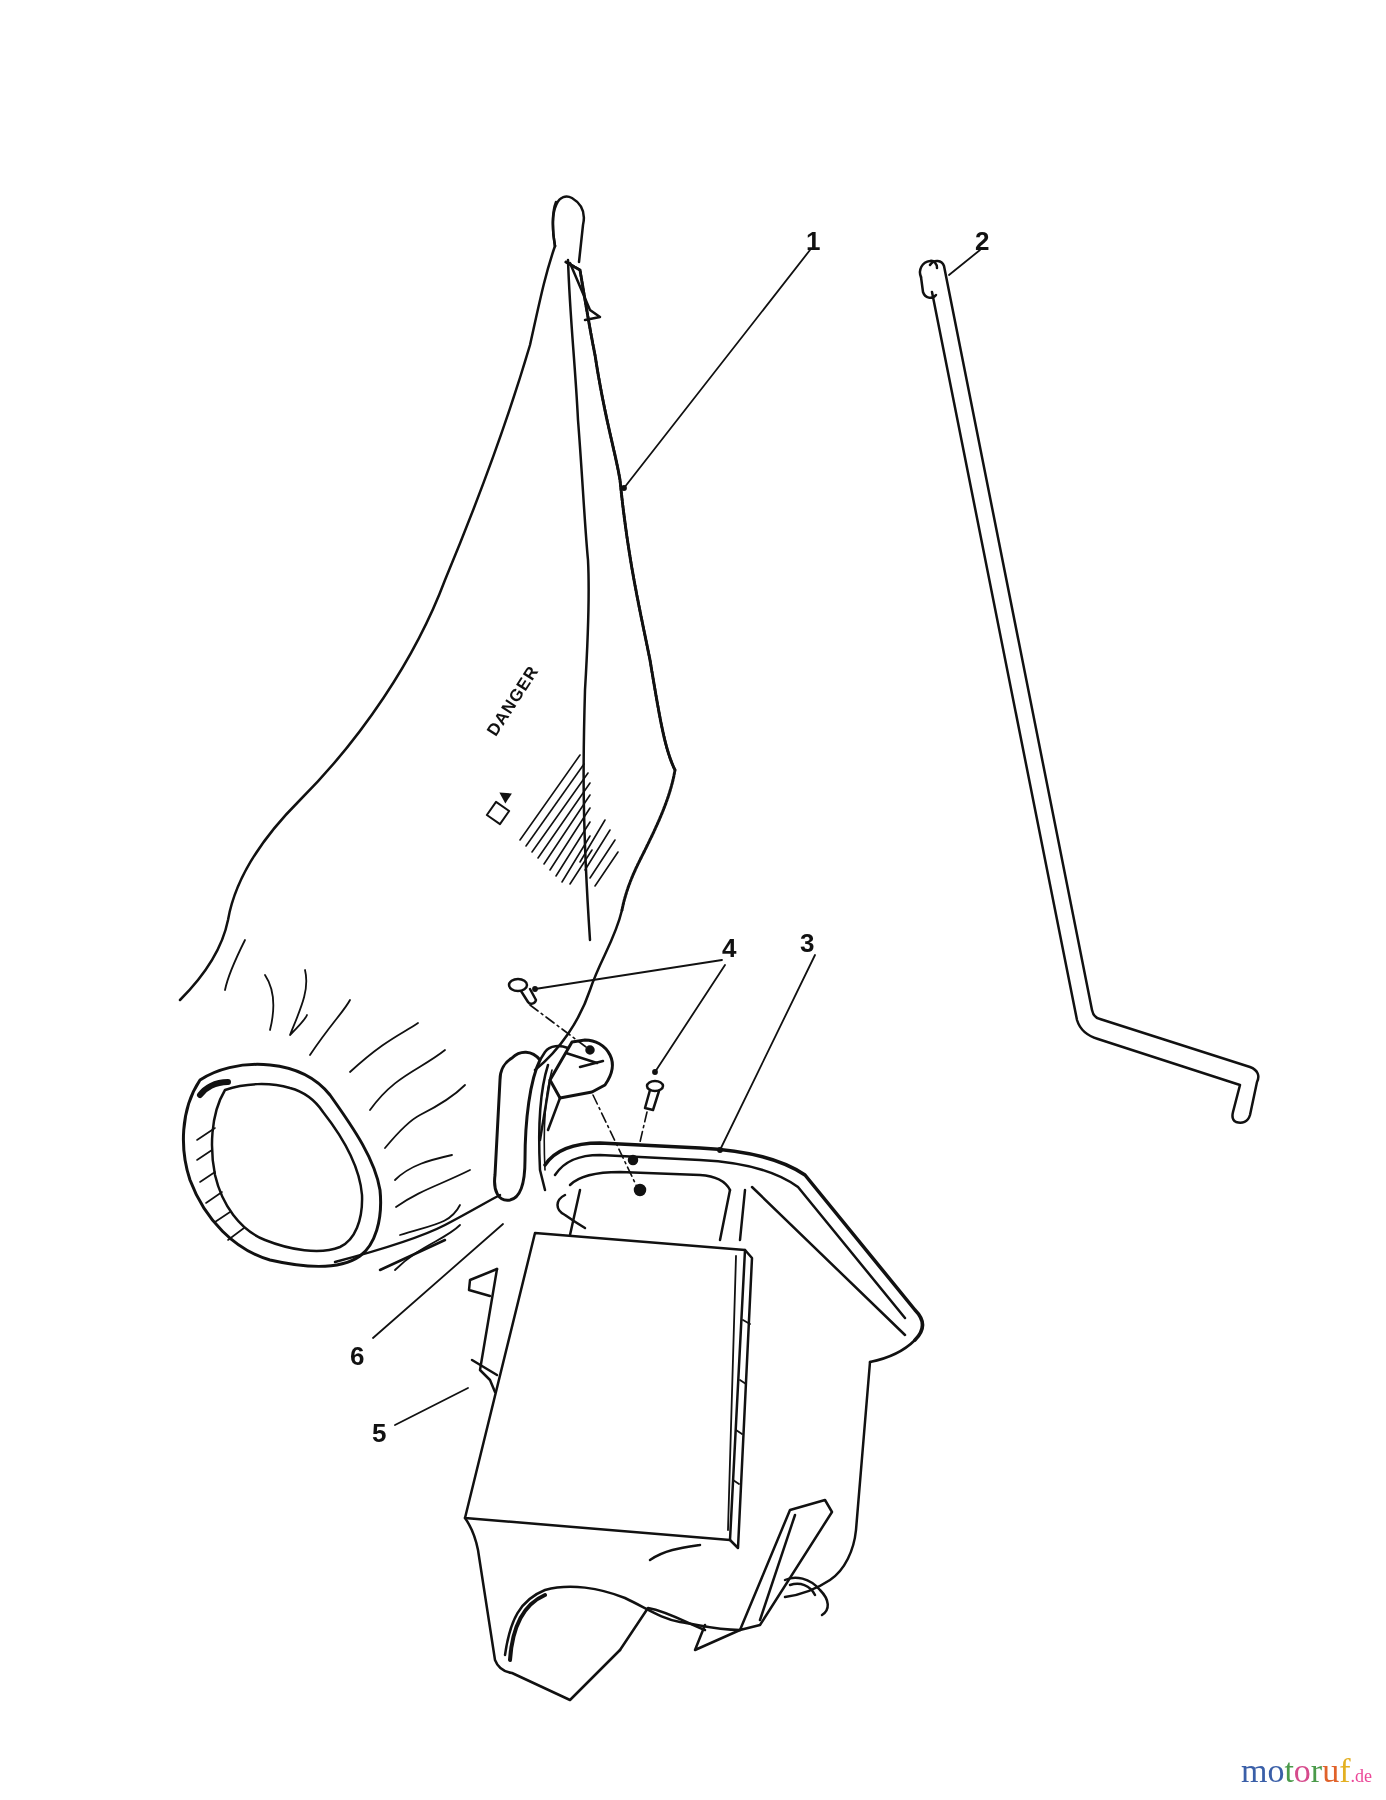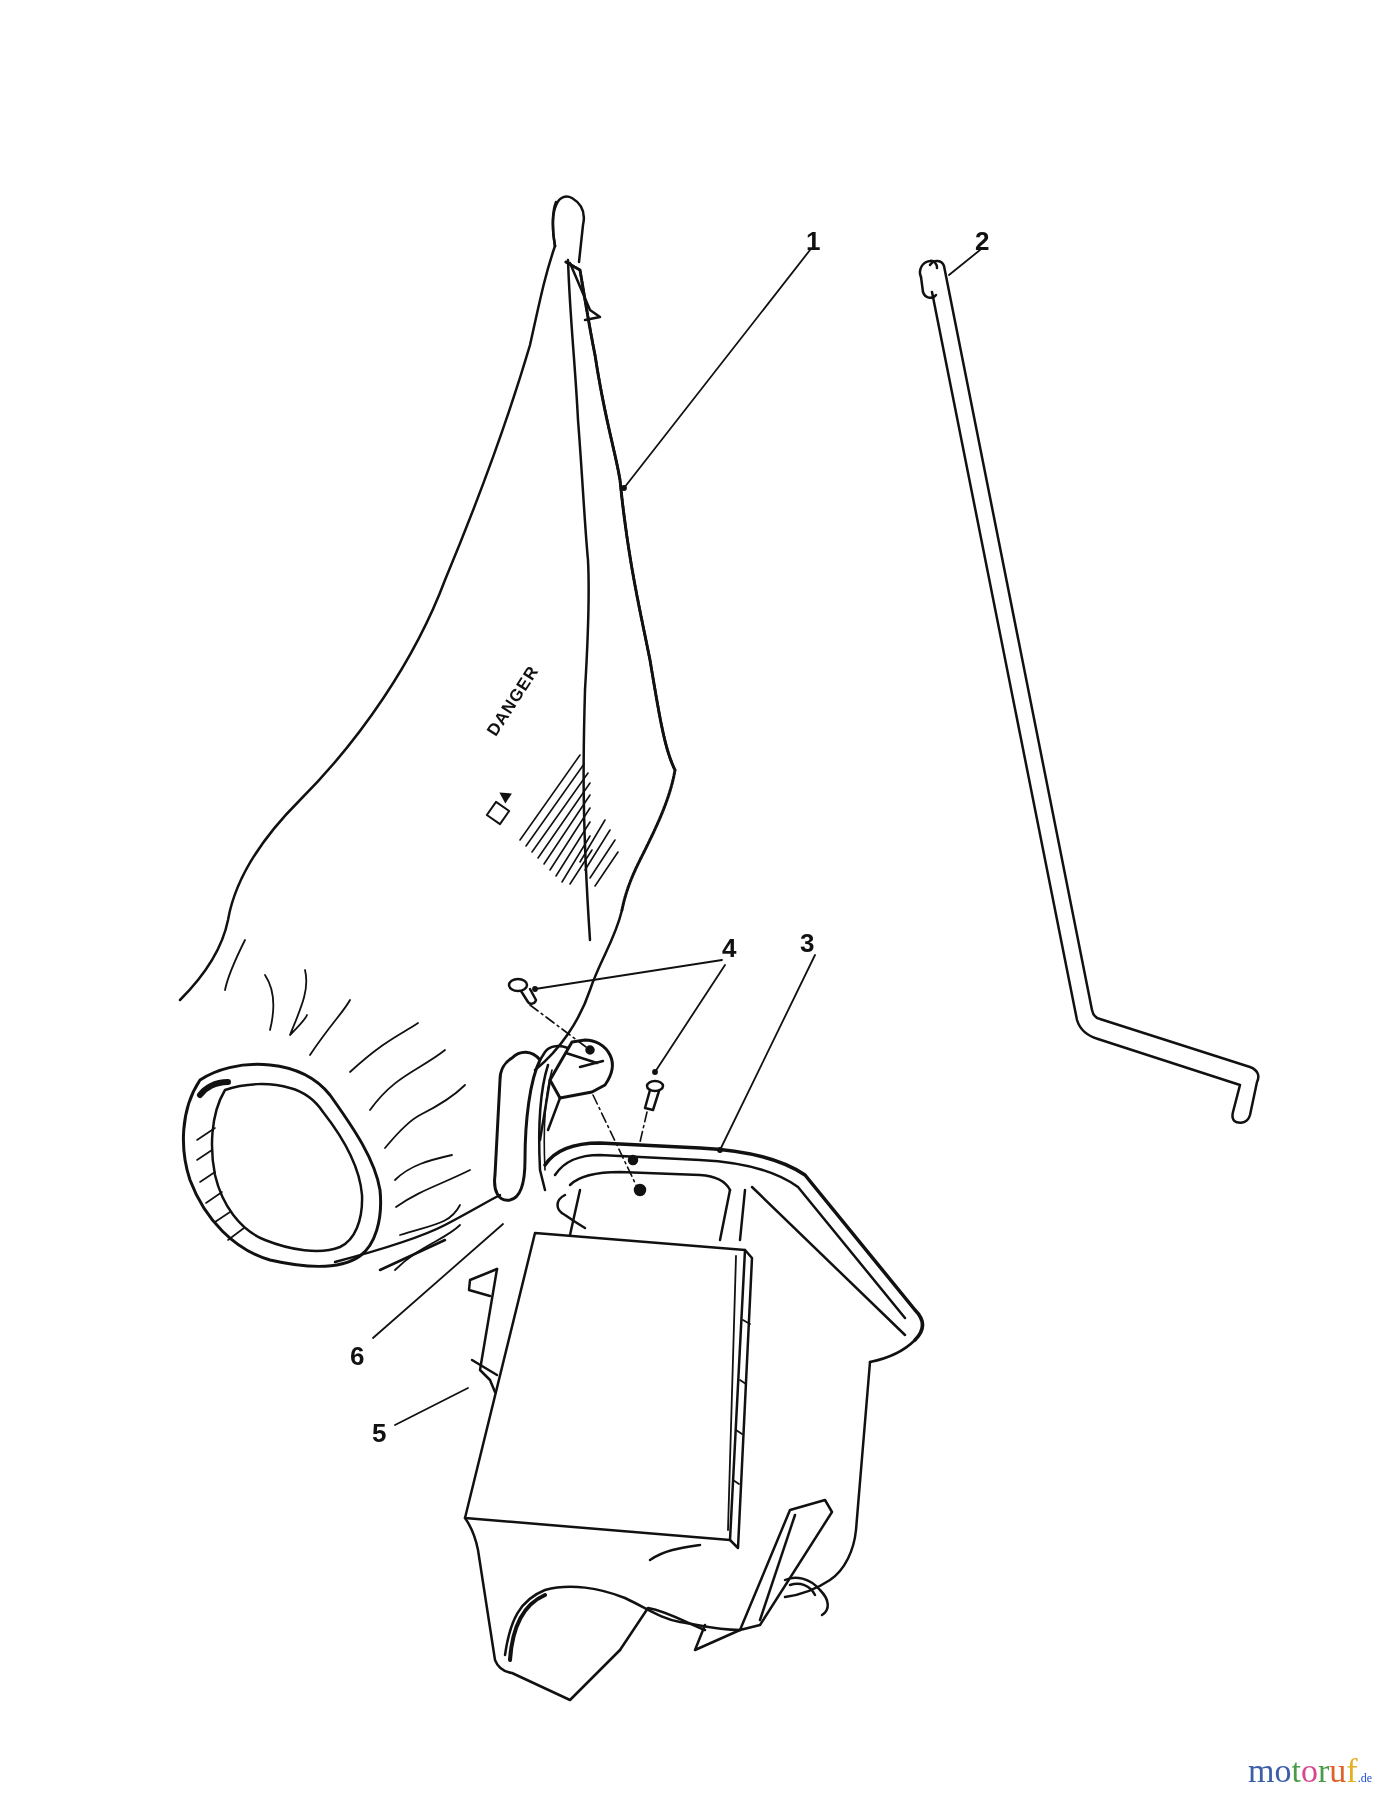--- a/index.html
+++ b/index.html
@@ -1,21 +1,21 @@
 <!DOCTYPE html>
 <html><head>
 <meta charset="utf-8">
 <style>
   html, body { margin: 0; padding: 0; background: #ffffff; }
   body { width: 1386px; height: 1800px; position: relative; overflow: hidden; font-family: "Liberation Sans", sans-serif; }
   #diagram { position: absolute; left: 0; top: 0; width: 1386px; height: 1800px; }
   .callout { position: absolute; font-family: "Liberation Sans", sans-serif; font-weight: bold; font-size: 26px; color: #111; line-height: 1; }
   .wm { position: absolute; right: 14px; bottom: 10px; font-family: "Liberation Serif", serif; font-size: 34px; letter-spacing: 0px; }
   .wm span { display: inline-block; }
-  .wm .sfx { font-size: 12px; color: #1d4ed8; }
+  .wm .sfx { font-size: 18px; color: #ec4899; }
   svg path, svg line, svg ellipse, svg polygon, svg polyline, svg rect, svg circle { vector-effect: non-scaling-stroke; }
 </style>
 </head>
 <body>
 
 <svg id="diagram" viewBox="0 0 1386 1800" xmlns="http://www.w3.org/2000/svg" fill="none" stroke="#111" stroke-width="2.5" stroke-linecap="round" stroke-linejoin="round">
 
   <g>
 
     <path d="M555 246 C548 205 560 192 572 198 C582 204 586 212 583 225 L579 262"></path>

